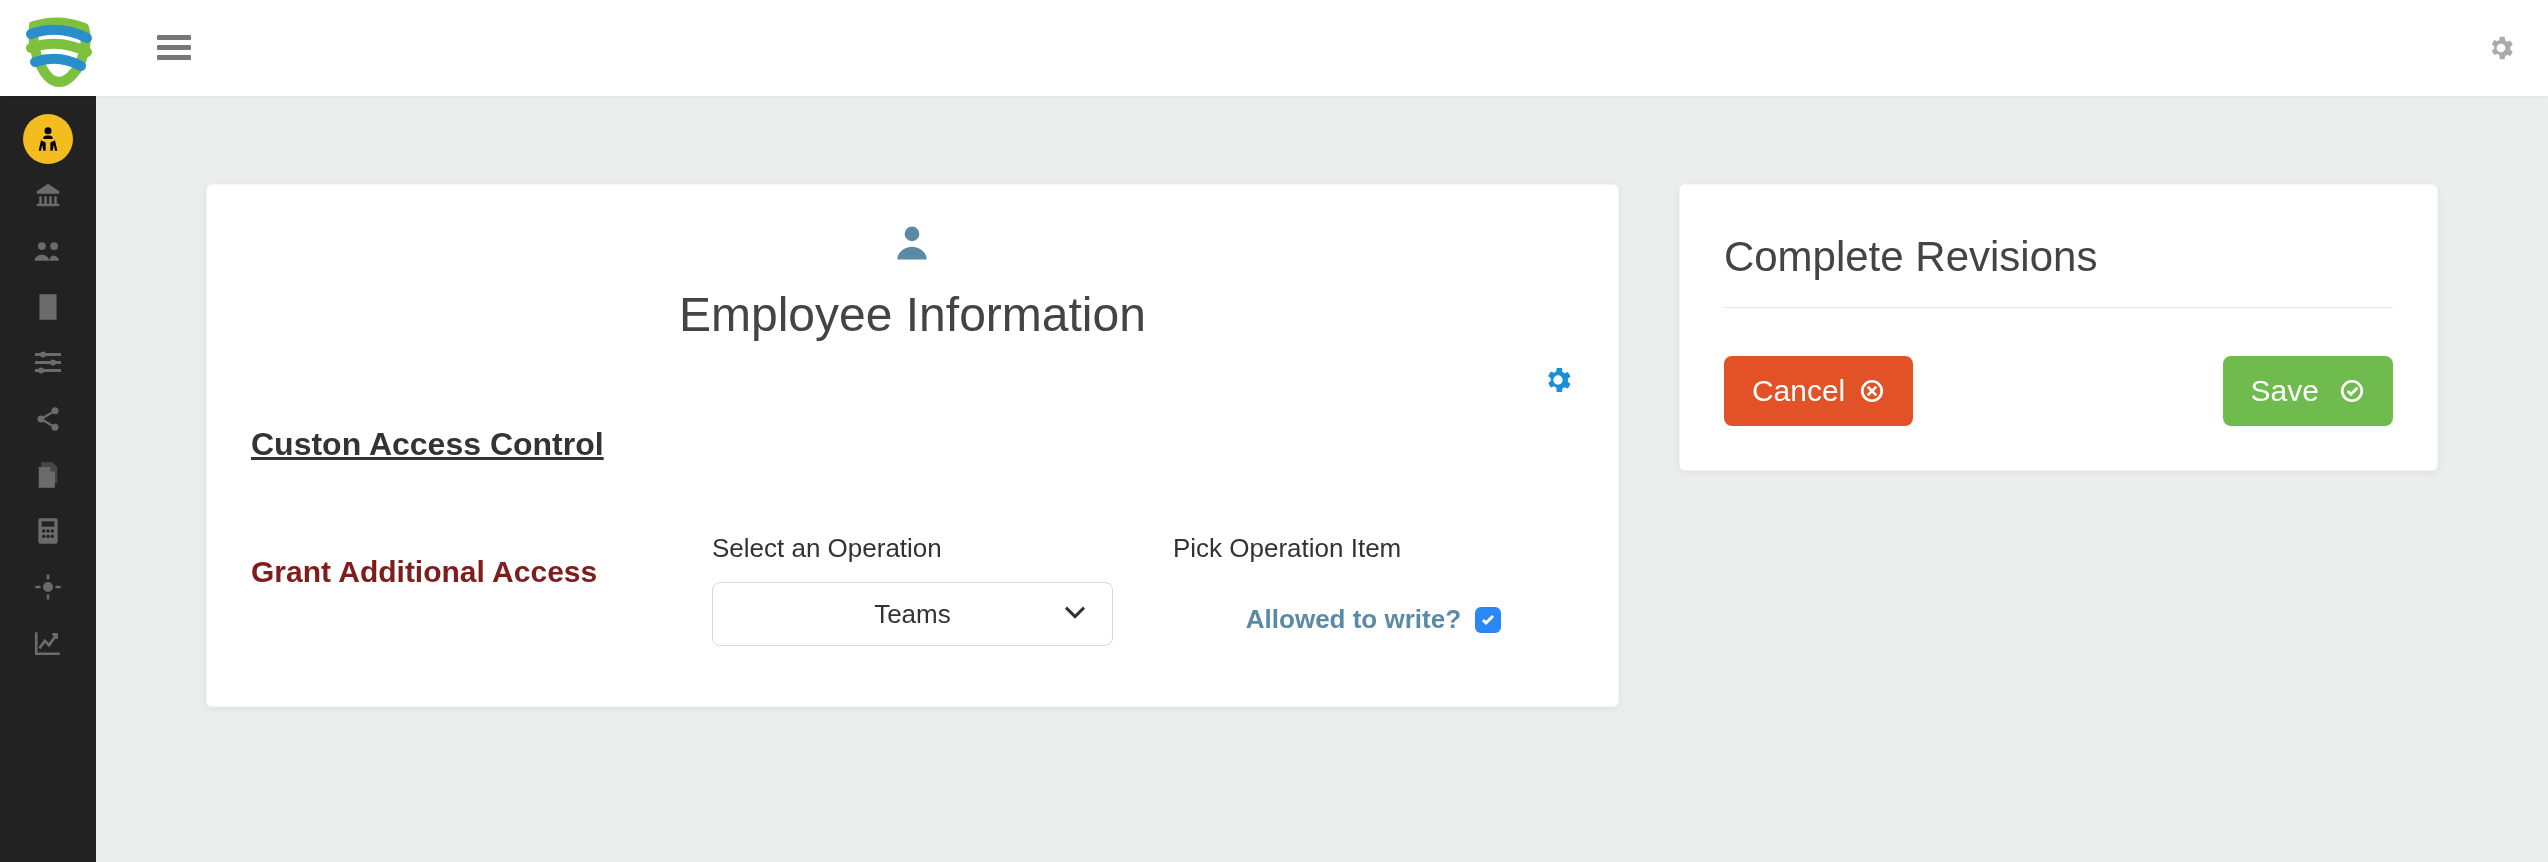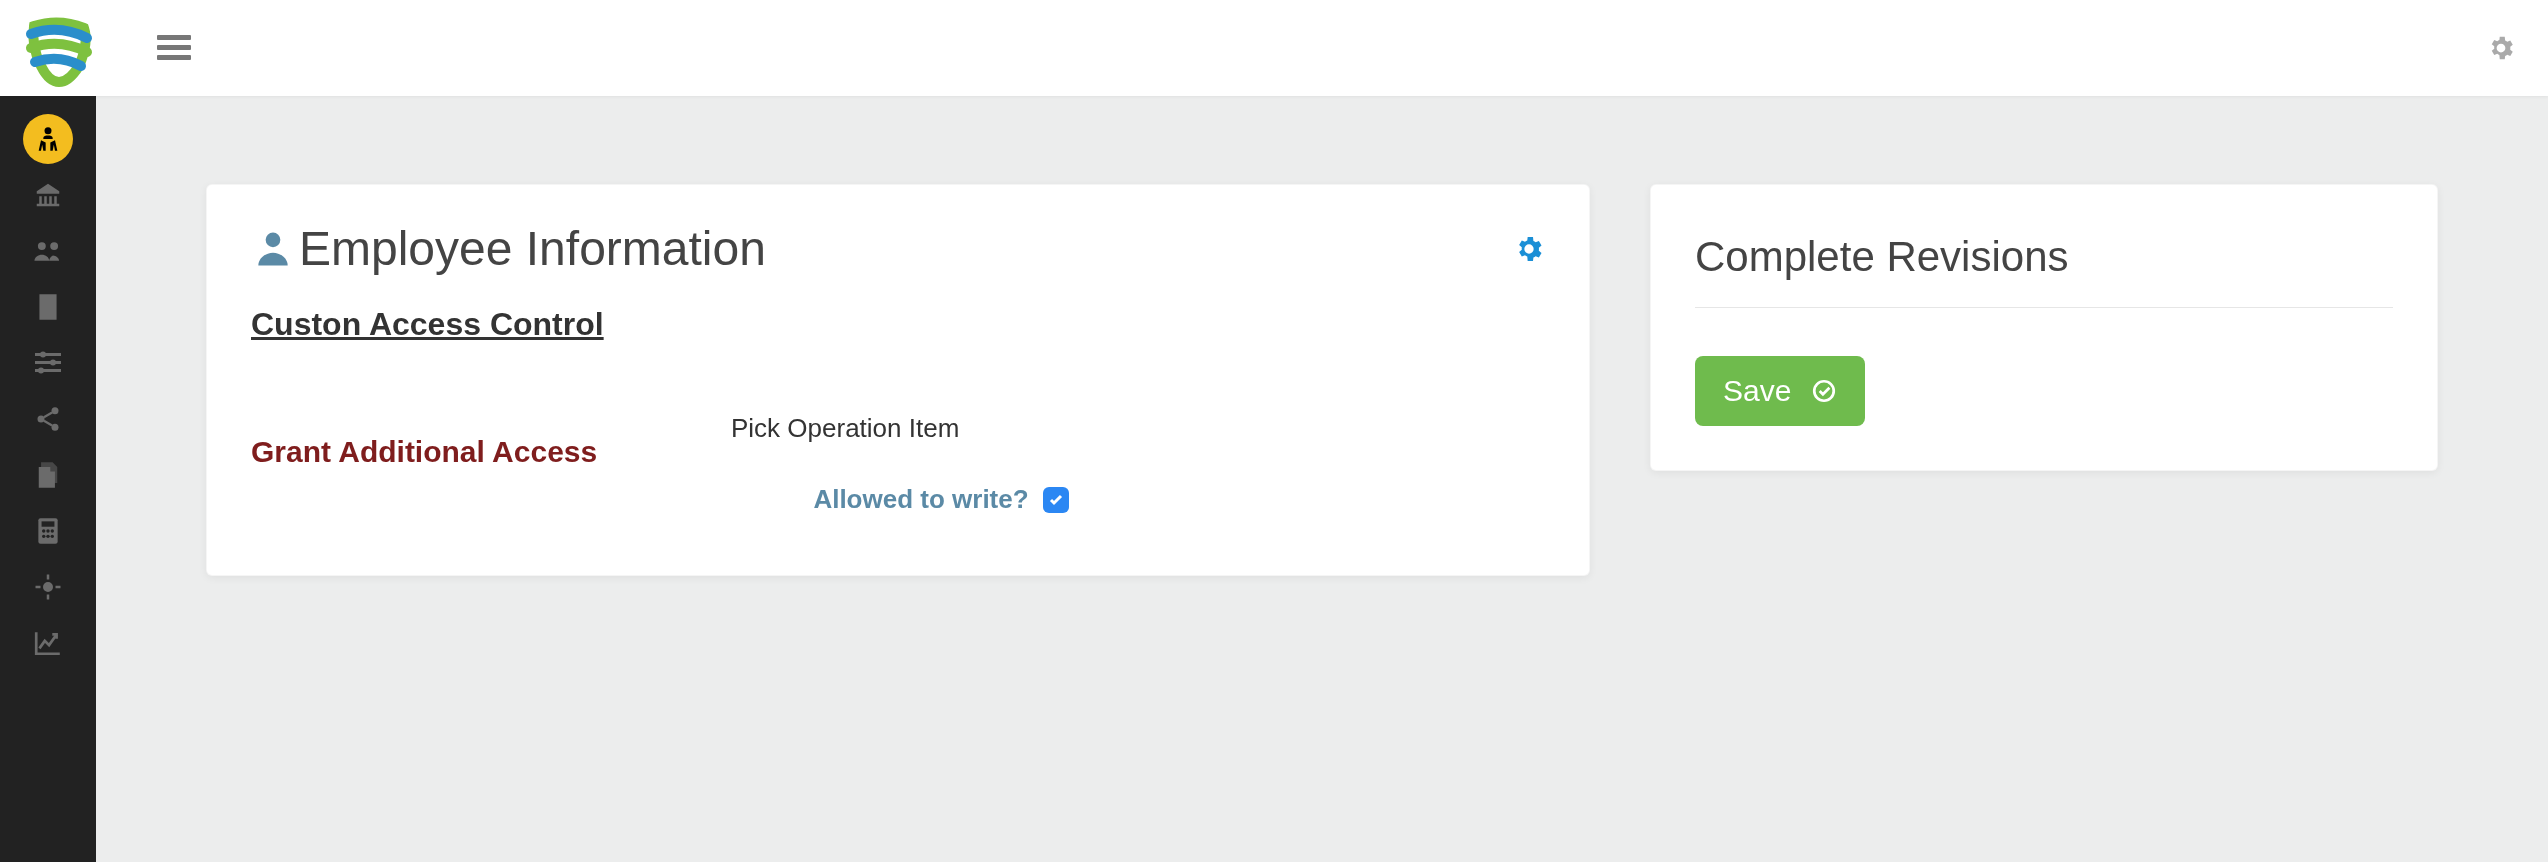--- a/index.html
+++ b/index.html
@@ -78,21 +78,21 @@
 
   .card {
     background: #fff;
     border-radius: 6px;
     box-shadow: 0 2px 8px rgba(0,0,0,.06);
     border: 1px solid rgba(0,0,0,.04);
   }
   .card-main { flex: 1 1 auto; min-width: 1200px; padding: 36px 44px 60px 44px; }
   .card-side { width: 788px; padding: 48px 44px 44px 44px; }
 
-  .card-title-row { display: flex; align-items: center; gap: 4px; }
+  .card-title-row { display: flex; align-items: center; gap: 22px; flex-direction: column; }
   .card-title-text { font-size: 48px; font-weight: 300; color: #444; }
   .card-title-gear { margin-left: auto; color: #1b8fd6; cursor: pointer; }
 
   .subhead {
     margin-top: 30px;
     font-size: 32px;
     font-weight: 700;
     text-decoration: underline;
     color: #333;
   }
@@ -286,39 +286,59 @@
             <path d="M19.4 13a7.5 7.5 0 0 0 0-2l2-1.6-2-3.4-2.4 1a7.5 7.5 0 0 0-1.7-1L15 3h-4l-.3 2.6a7.5 7.5 0 0 0-1.7 1l-2.4-1-2 3.4 2 1.6a7.5 7.5 0 0 0 0 2l-2 1.6 2 3.4 2.4-1c.5.4 1.1.8 1.7 1L11 21h4l.3-2.6c.6-.2 1.2-.6 1.7-1l2.4 1 2-3.4-2-1.6ZM12 15.5A3.5 3.5 0 1 1 12 8.5a3.5 3.5 0 0 1 0 7Z"></path>
           </svg>
       </span>
     </div>
 
     <div class="subhead">Custon Access Control</div>
 
     <div class="grant-row">
       <div class="grant-label">Grant Additional Access</div>
 
+      <div class="col">
+        <div class="col-label">Select an Operation</div>
+        <div class="pseudo-select">
+          <span>Teams</span>
+          <span class="caret">
+            <svg width="22" height="14" viewBox="0 0 22 14" fill="none" stroke="currentColor" stroke-width="3">
+                <path d="M2 2 11 11 20 2"></path>
+              </svg>
+          </span>
+        </div>
+      </div>
 
       <div class="col">
         <div class="col-label">Pick Operation Item</div>
         <div class="allow-row">
           <span>Allowed to write?</span>
           <span class="chk">
             <svg width="16" height="16" viewBox="0 0 16 16" fill="none" stroke="#fff" stroke-width="3">
                 <path d="M3 8l3 3 7-7"></path>
               </svg>
           </span>
         </div>
       </div>
     </div>
   </div>
 
   <div class="card card-side">
     <div class="side-title">Complete Revisions</div>
     <hr class="divider">
     <div class="btn-row">
+      <button class="btn btn-cancel">
+        <span>Cancel</span>
+        <span>
+          <svg width="26" height="26" viewBox="0 0 24 24" fill="none" stroke="#fff" stroke-width="2.5">
+              <circle cx="12" cy="12" r="9"></circle>
+              <path d="M8 8l8 8M16 8l-8 8"></path>
+            </svg>
+        </span>
+      </button>
       <button class="btn btn-save">
         <span>Save</span>
         <span>
           <svg width="26" height="26" viewBox="0 0 24 24" fill="none" stroke="#fff" stroke-width="2.5">
               <circle cx="12" cy="12" r="9"></circle>
               <path d="M8 12l3 3 6-6"></path>
             </svg>
         </span>
       </button>
     </div>

